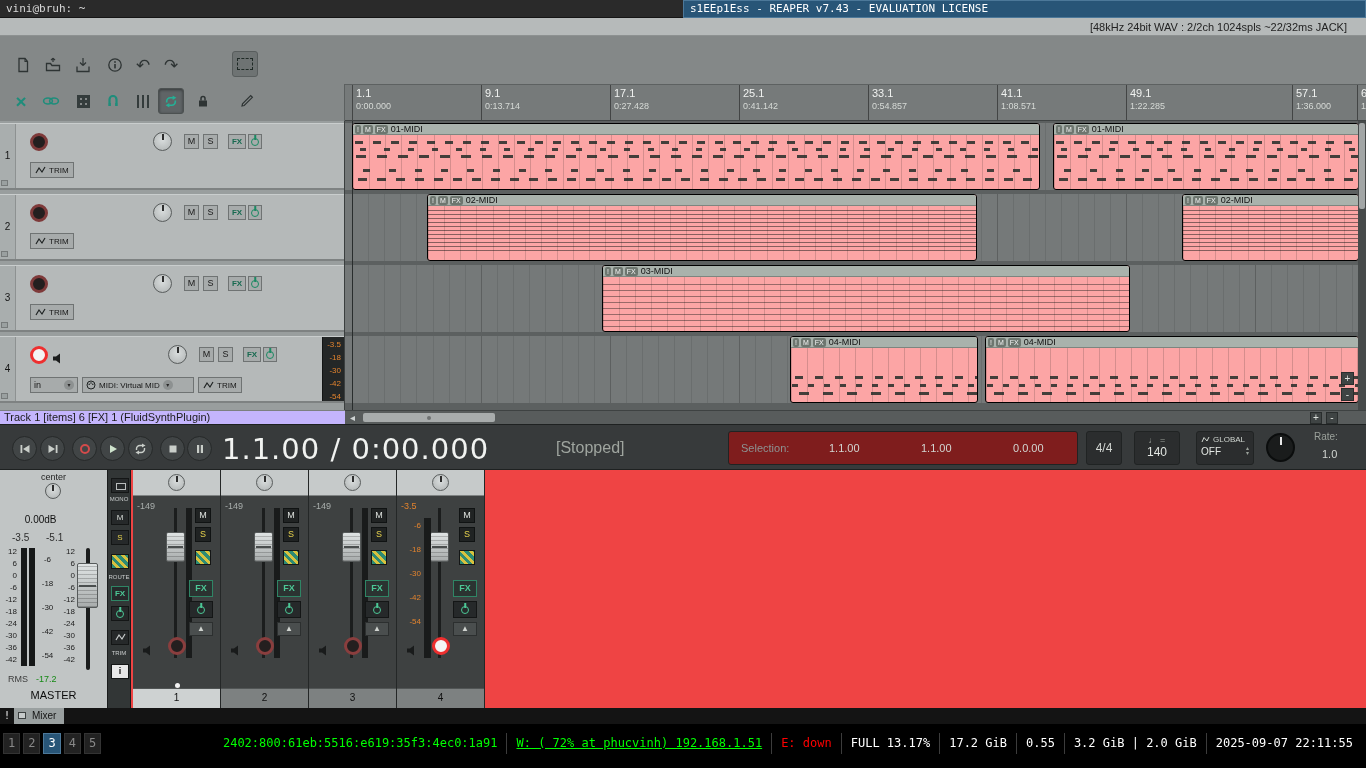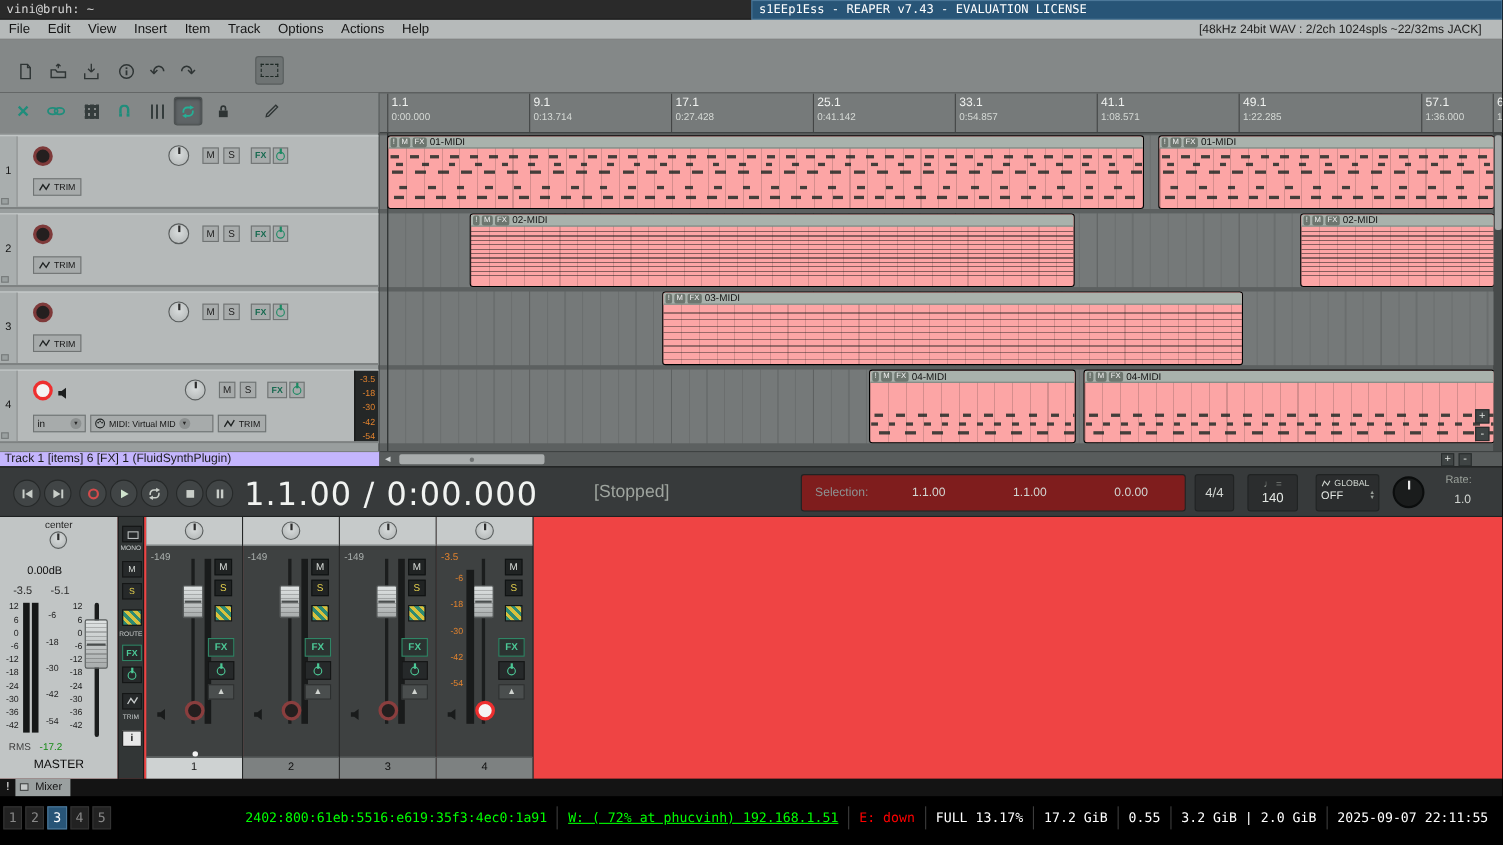--- a/index.html
+++ b/index.html
@@ -92,21 +92,21 @@
     font-size:10px;line-height:10px;border:1px solid #292d2d}
   .hzoom.zin{right:44px}.hzoom.zout{right:28px}
 
   
   .transport{position:absolute;left:0;top:424px;width:1366px;height:46px;background:#373a3b;
     border-top:1px solid #1e2121;border-bottom:1px solid #1e2121}
   .tpbtn{position:absolute;top:11px;width:25px;height:25px;border-radius:50%;background:#414546;
     border:1px solid #262929;display:flex;align-items:center;justify-content:center}
   .bigtime{position:absolute;left:222px;top:7px;font-family:"DejaVu Sans",sans-serif;font-size:29px;
     color:#f1f3f1;letter-spacing:1px;white-space:nowrap}
-  .tstate{position:absolute;left:540px;top:14px;font-size:16px;color:#9fa59f}
+  .tstate{position:absolute;left:556px;top:14px;font-size:16px;color:#9fa59f}
   .selbox{position:absolute;left:728px;top:6px;width:350px;height:34px;background:#7f1d1d;border:1px solid #202323;border-radius:3px}
   .sel-label{position:absolute;left:12px;top:10px;font-size:11px;color:#8d9393}
   .sel-val{position:absolute;top:10px;font-size:11px;color:#d2d6d2}
   .sv1{left:100px}.sv2{left:192px}.sv3{left:284px}
   .timesig{position:absolute;left:1086px;top:6px;width:36px;height:34px;background:#2b2d2e;border:1px solid #202323;
     border-radius:3px;color:#d2d6d2;font-size:12px;text-align:center;line-height:32px}
   .bpmbox{position:absolute;left:1134px;top:6px;width:46px;height:34px;background:#2b2d2e;border:1px solid #202323;border-radius:3px;text-align:center}
   .bpm-prefix{display:block;font-size:9px;color:#9aa09a;margin-top:3px}
   .bpm-value{display:block;font-size:12px;color:#e3e7e3}
   .globalbox{position:absolute;left:1196px;top:6px;width:58px;height:34px;background:#2b2d2e;border:1px solid #202323;border-radius:3px;padding:3px 4px 0}
@@ -237,31 +237,20 @@
 </style>
 </head>
 <body>
 
 <div id="screen">
 
   <div class="titlebar-left"><span>vini@bruh: ~</span></div>
   <div class="titlebar-right"><span>s1EEp1Ess - REAPER v7.43 - EVALUATION LICENSE</span></div>
 
   <div class="menubar">
-    <div class="menu-items">
-        <span class="menu-item">File</span>
-        <span class="menu-item">Edit</span>
-        <span class="menu-item">View</span>
-        <span class="menu-item">Insert</span>
-        <span class="menu-item">Item</span>
-        <span class="menu-item">Track</span>
-        <span class="menu-item">Options</span>
-        <span class="menu-item">Actions</span>
-        <span class="menu-item">Help</span>
-      </div>
     <span class="menu-status">[48kHz 24bit WAV : 2/2ch 1024spls ~22/32ms JACK]</span>
   </div>
 
   <div class="toolbar-top">
     <div class="tbtn" style="left:10px;top:16px">
       <svg width="16" height="16" viewBox="0 0 16 16">
           <path d="M4 1.5h6l2.5 3v10H4z" fill="none" stroke="#2e3434" stroke-width="1.3"></path>
           <path d="M10 1.5v3h2.5" fill="none" stroke="#2e3434" stroke-width="1.1"></path>
         </svg>
     </div>

